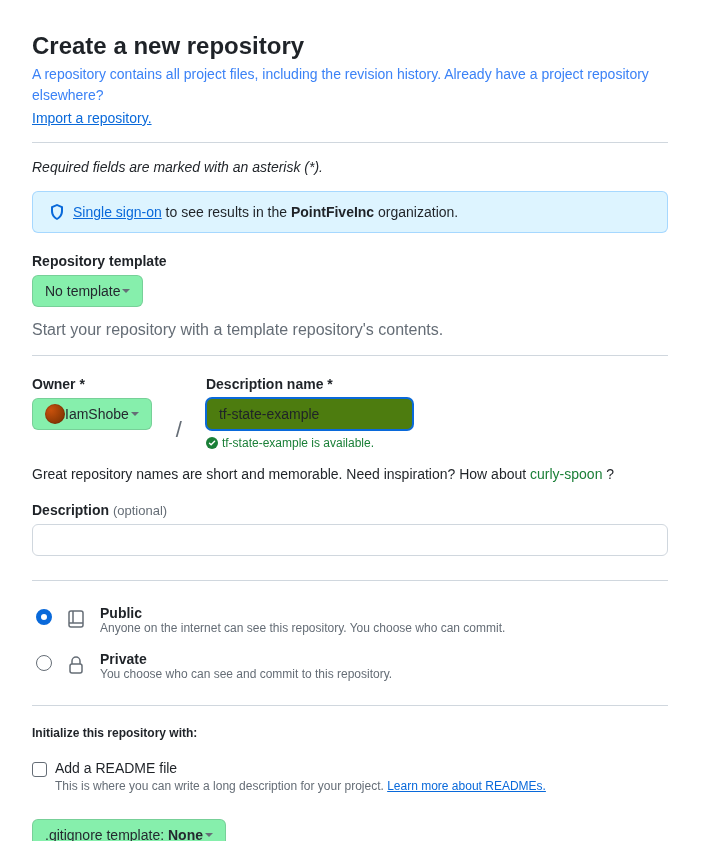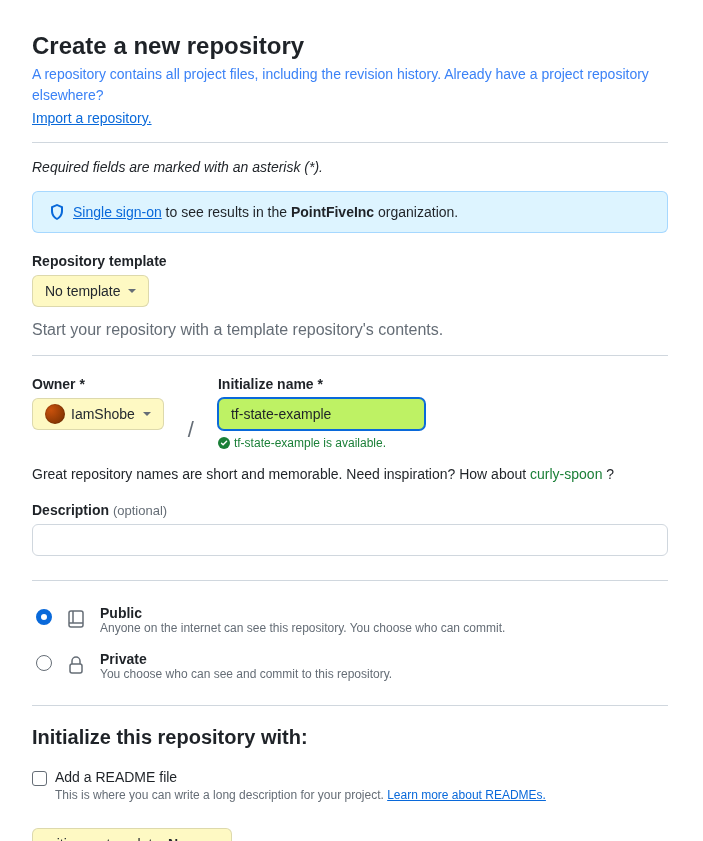--- a/index.html
+++ b/index.html
@@ -25,22 +25,21 @@
       align-items: flex-start;
       gap: 8px;
       color: #1f2328;
     }
     .sso-banner svg { flex-shrink: 0; }
     .section-label { font-weight: 600; font-size: 14px; margin-bottom: 6px; display:block; }
     .section { margin-top: 20px; }
     .btn {
       display: inline-flex;
       align-items: center;
-      gap: 6px;
-      background: #fef9c3;
+      background: #86efac;
       border: 1px solid rgba(31,35,40,0.15);
       border-radius: 6px;
       padding: 5px 12px;
       font-size: 14px;
       color: #24292f;
       cursor: pointer;
       line-height: 20px;
     }
     .caret { width: 0; height: 0; border-left: 4px solid transparent; border-right: 4px solid transparent; border-top: 4px solid #656d76; margin-left: 2px; }
     .hint { color: #656d76; font-size: 16px; margin-top: 14px; }
@@ -55,21 +54,21 @@
       box-shadow: inset 0 0 0 1px rgba(0,0,0,0.1);
     }
     .slash { font-size: 22px; color: #656d76; align-self: flex-end; margin: 0 4px 4px 4px; line-height: 32px; }
     .text-input {
       border: 1px solid #d0d7de;
       border-radius: 6px;
       padding: 5px 12px;
       font-size: 14px;
       line-height: 20px;
       color: #1f2328;
-      background: #bef264;
+      background: #4d7c0f;
       min-width: 170px;
     }
     .text-input.focused {
       border-color: #0969da;
       outline: none;
       box-shadow: 0 0 0 1px #0969da;
     }
     .avail-row { display: flex; align-items: center; gap: 4px; margin-top: 6px; font-size: 12px; color: #1a7f37; }
     .check-circle { color: #1a7f37; }
     .name-hint { margin-top: 16px; }
@@ -88,21 +87,21 @@
     }
     .vis-option { display: flex; gap: 12px; padding: 8px 4px; align-items: flex-start; }
     .radio {
       width: 16px; height: 16px; border: 1px solid #656d76; border-radius: 50%;
       margin-top: 4px; cursor: pointer; position: relative; flex-shrink: 0;
     }
     .radio.checked { border: 5px solid #0969da; }
     .vis-icon { width: 24px; height: 24px; color: #656d76; margin-top: 2px; flex-shrink: 0; }
     .vis-text .title { font-weight: 600; }
     .vis-text .desc { color: #656d76; font-size: 12px; }
-    .init-heading { font-weight: 600; font-size: 20px; margin-top: 20px; }
+    .init-heading { font-weight: 600; font-size: 12px; margin-top: 20px; }
     .checkbox-row { display: flex; gap: 8px; margin-top: 20px; align-items: flex-start; }
     .checkbox { width: 15px; height: 15px; border: 1px solid #656d76; border-radius: 3px; cursor: pointer; margin-top: 2px; flex-shrink: 0; }
     .readme-hint { color: #656d76; font-size: 12px; margin-left: 23px; margin-top: 2px; }
     .subsection { margin-top: 20px; }
     .subsection-label { font-weight: 600; font-size: 14px; }
   </style>
 </head>
 <body>
 
 <div class="container">
@@ -140,21 +139,21 @@
     <div class="owner-col">
       <span class="label-req">Owner *</span>
       <button class="btn owner-btn">
         <span class="avatar"></span>
         <span>IamShobe</span>
         <span class="caret"></span>
       </button>
     </div>
     <div class="slash">/</div>
     <div class="owner-col" style="flex:0;">
-      <span class="label-req">Initialize name *</span>
+      <span class="label-req">Description name *</span>
       <input class="text-input focused" style="margin-top: 6px;" value="tf-state-example">
       <div class="avail-row">
         <svg class="check-circle" width="12" height="12" viewBox="0 0 12 12" fill="#1a7f37">
           <circle cx="6" cy="6" r="6"></circle>
           <path d="M3.5 6.2l1.6 1.6L8.6 4.3" stroke="#fff" stroke-width="1.4" fill="none" stroke-linecap="round"></path>
         </svg>
         <span>tf-state-example is available.</span>
       </div>
     </div>
   </div>

